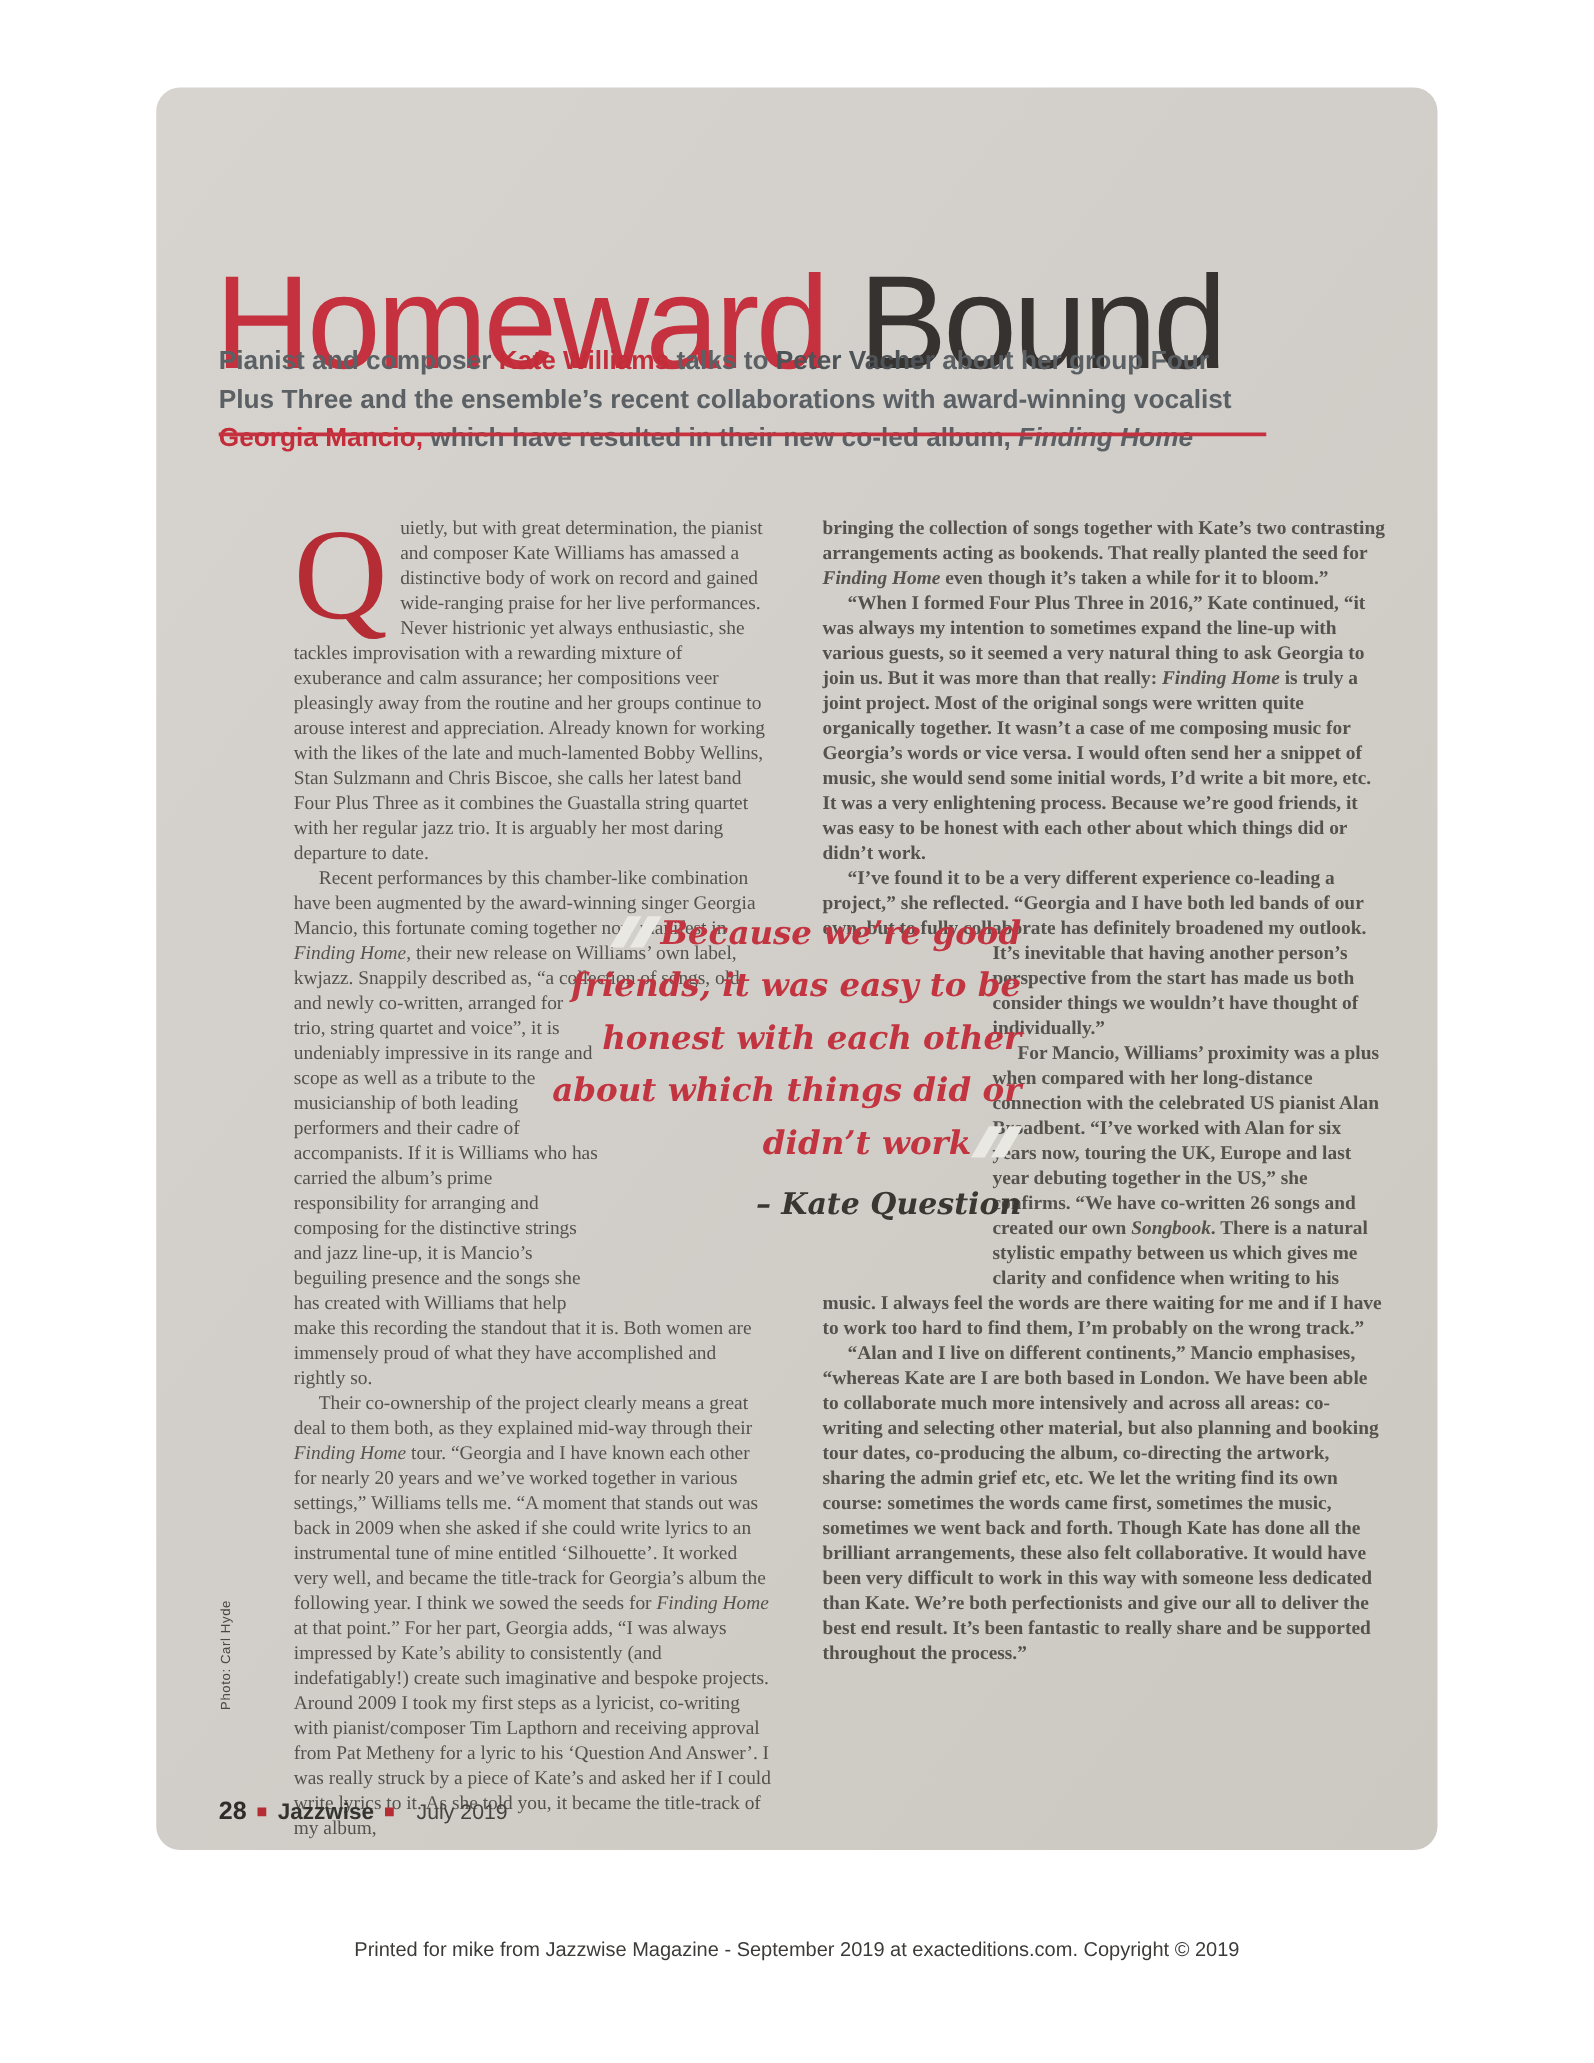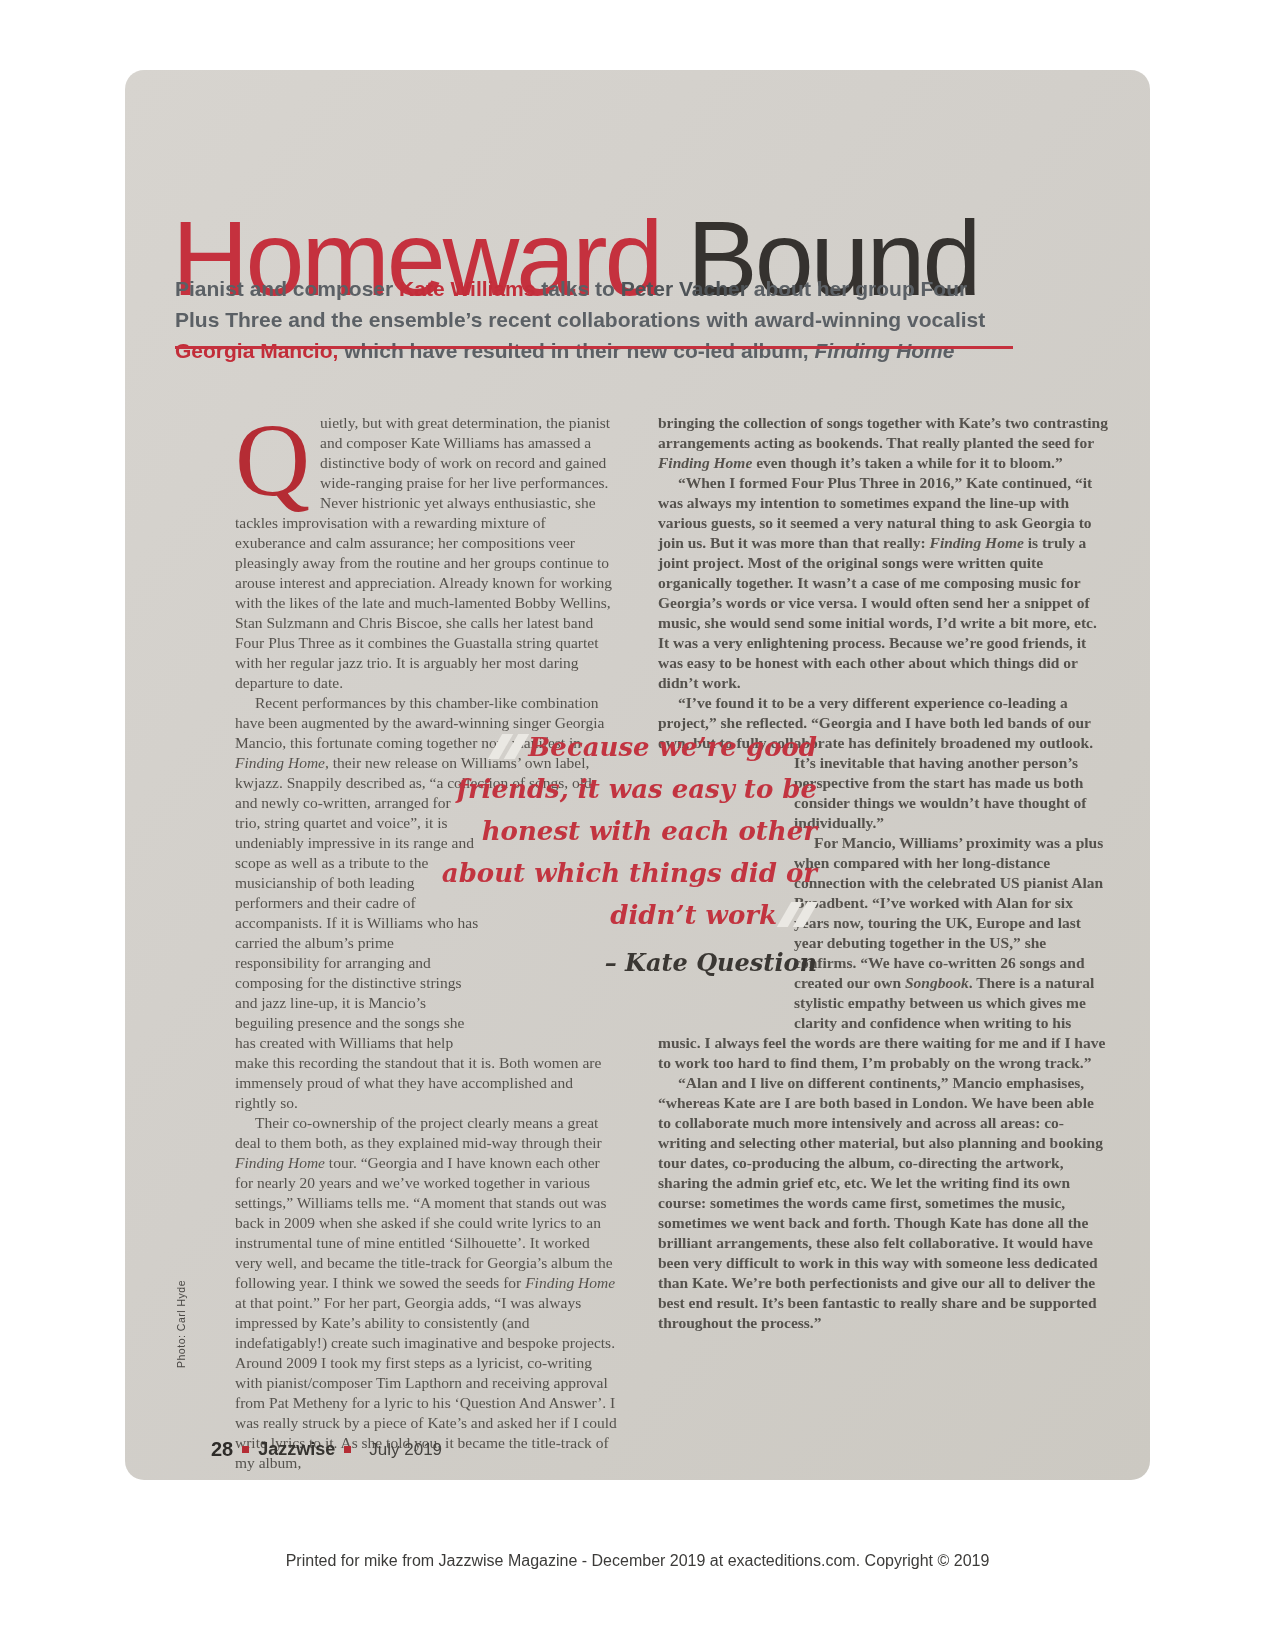--- a/index.html
+++ b/index.html
@@ -39,21 +39,21 @@
            font-size:26px;line-height:42px;color:#c23440;}
   .qmark{display:inline-block;white-space:nowrap;margin:0 4px;}
   .qmark i{display:inline-block;width:11px;height:25px;background:#eae8e3;
            transform:skewX(-30deg);margin:0 2.5px;vertical-align:-3px;}
   .pq-attrib{margin-top:12px;font-family:"DejaVu Serif","Liberation Serif",serif;
              font-style:italic;font-weight:bold;font-size:24px;color:#3a3733;}
   
   .photo-credit{position:absolute;left:50px;bottom:112px;writing-mode:vertical-rl;
                 transform:rotate(180deg);font-size:10.5px;color:#4a4845;letter-spacing:.5px;}
   
-  .footer{position:absolute;left:50px;top:1368px;display:flex;align-items:center;margin-left:36px;}
+  .footer{position:absolute;left:50px;top:1368px;display:flex;align-items:center;}
   .pgnum{font-size:20px;font-weight:bold;color:#2e2c29;}
   .sq{width:7px;height:7px;background:#b52c34;margin:0 9px;display:inline-block;}
   .mag{font-size:18px;font-weight:bold;color:#35332f;}
   .issue{font-size:17px;color:#45433f;margin-left:9px;}
   
   .print-line{position:absolute;left:0;right:0;top:1552px;text-align:center;
               font-size:16px;color:#3c3b39;}
 </style>
 </head>
 <body>
@@ -91,15 +91,15 @@
     <div class="footer">
       <span class="pgnum">28</span>
       <span class="sq"></span>
       <span class="mag">Jazzwise</span>
       <span class="sq"></span>
       <span class="issue">July 2019</span>
     </div>
 
   </div>
 
-  <div class="print-line">Printed for mike from Jazzwise Magazine - December 2019 at exacteditions.com. Copyright © 2019</div>
+  <div class="print-line">Printed for mike from Jazzwise Magazine - September 2019 at exacteditions.com. Copyright © 2019</div>
 
 </div>
 
 </body></html>

